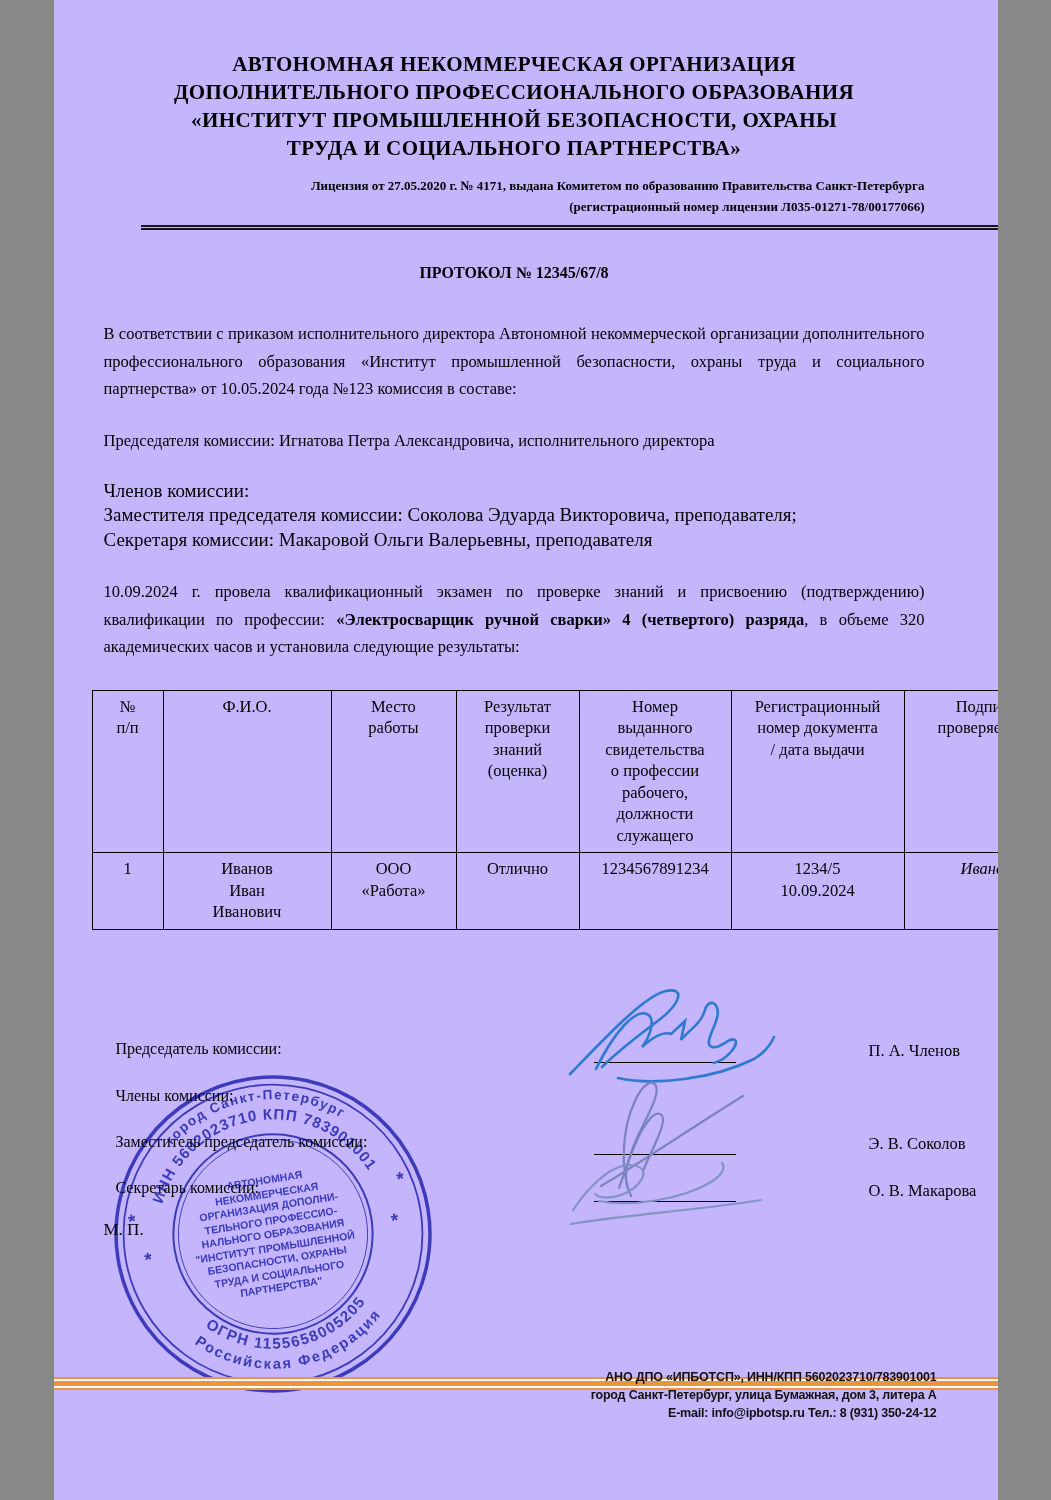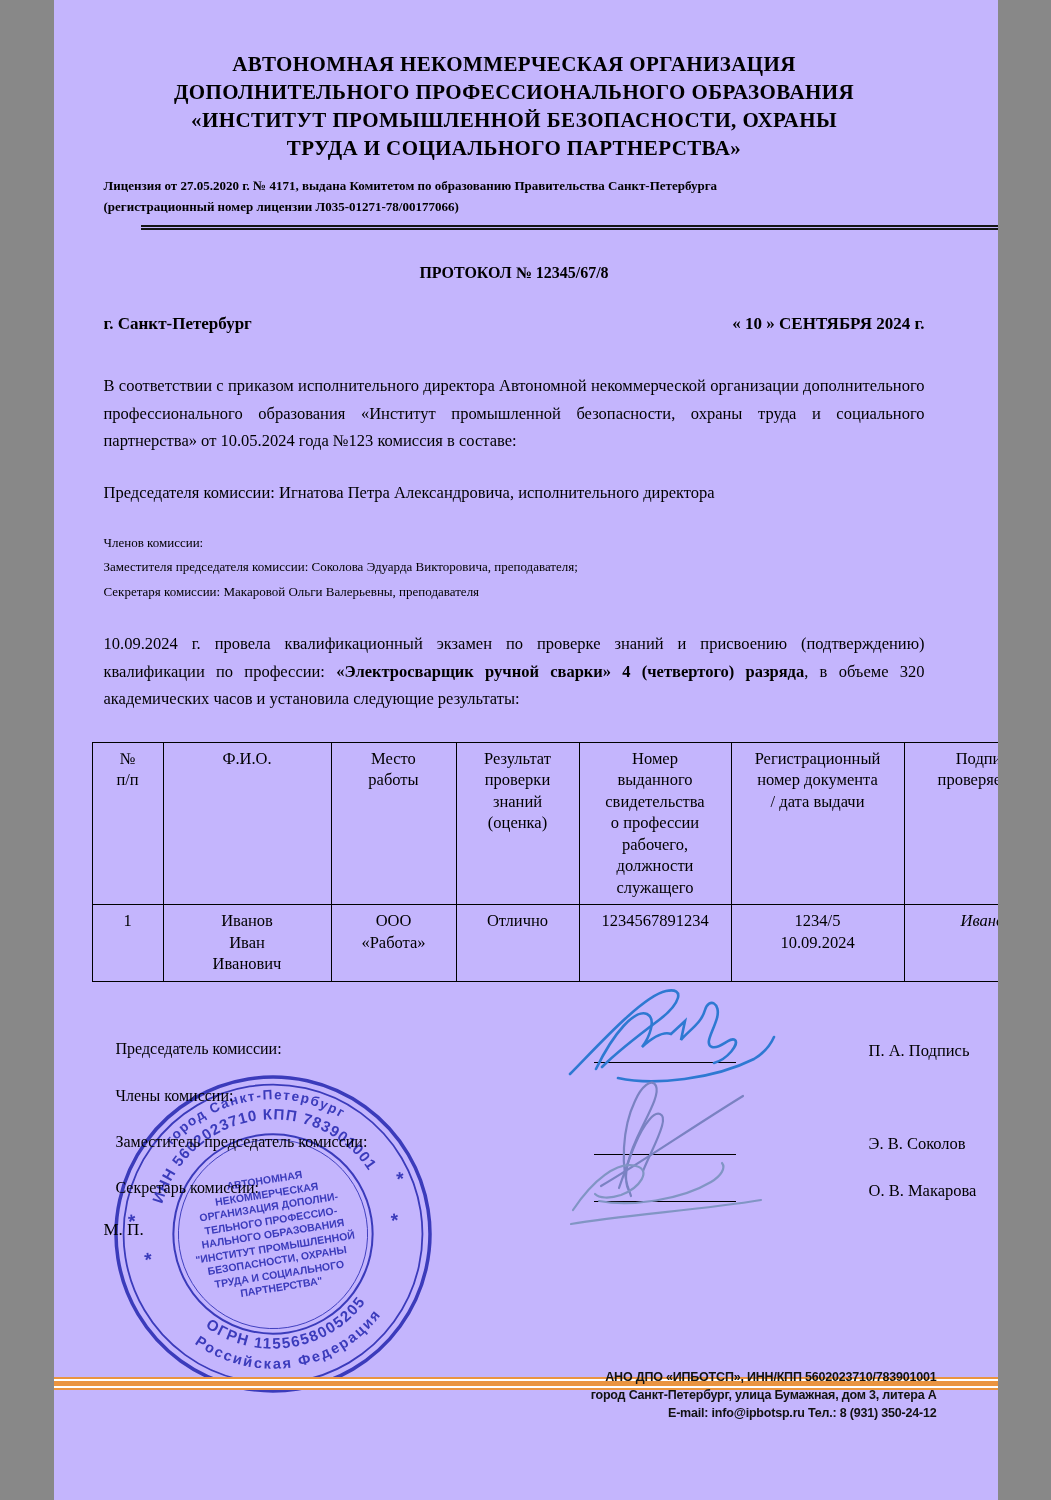--- a/index.html
+++ b/index.html
@@ -8,33 +8,33 @@
     background:#c4b5fd;color:#000;overflow:hidden;
     font-family:"Liberation Serif","DejaVu Serif",serif;
   }
   .content{padding:50px 73px 0 50px;}
   .pre{white-space:pre-line;}
   .org-title{
     font-weight:bold;font-size:21px;line-height:28px;text-align:center;
     letter-spacing:.4px;
   }
   .license{
-    margin-top:13px;font-weight:bold;font-size:13px;line-height:21px;text-align:left;
+    margin-top:13px;font-weight:bold;font-size:13px;line-height:21px;text-align:right;
   }
   .rule{
     margin-top:8px;margin-left:37px;width:916px;height:1px;
     border-top:2px solid #151515;border-bottom:2px solid #151515;
   }
   .protocol-title{margin-top:34px;text-align:center;font-weight:bold;font-size:16px;}
   .protocol-subtitle{margin-top:3px;text-align:center;font-weight:bold;font-size:17px;line-height:29px;}
   .city-date{margin-top:32px;display:flex;justify-content:space-between;font-weight:bold;font-size:17px;}
   .para{font-size:16.5px;line-height:27.5px;text-align:justify;}
   .p1{margin-top:38px;}
   .single-line{margin-top:26px;font-size:16.5px;line-height:24px;}
-  .members{margin-top:26px;font-size:13px;line-height:24.5px;}
+  .members{margin-top:26px;font-size:19px;line-height:24.5px;}
   .p-exam{margin-top:26px;}
   table.results{
     margin-top:29px;margin-left:-12px;border-collapse:collapse;table-layout:fixed;
     width:976px;
   }
   table.results th,table.results td{
     border:1.5px solid #000;font-weight:normal;font-size:16.5px;line-height:21.5px;
     padding:5px 4px 6px;text-align:center;vertical-align:top;
   }
   td.sig-cell{font-style:italic;}
@@ -78,24 +78,20 @@
     <div class="org-title pre">АВТОНОМНАЯ НЕКОММЕРЧЕСКАЯ ОРГАНИЗАЦИЯ
 ДОПОЛНИТЕЛЬНОГО ПРОФЕССИОНАЛЬНОГО ОБРАЗОВАНИЯ
 «ИНСТИТУТ ПРОМЫШЛЕННОЙ БЕЗОПАСНОСТИ, ОХРАНЫ
 ТРУДА И СОЦИАЛЬНОГО ПАРТНЕРСТВА»</div>
     <div class="license pre">Лицензия от 27.05.2020 г. № 4171, выдана Комитетом по образованию Правительства Санкт-Петербурга
 (регистрационный номер лицензии Л035-01271-78/00177066)</div>
     <div class="rule"></div>
 
     <div class="protocol-title">ПРОТОКОЛ № 12345/67/8</div>
 
-    <div class="city-date">
-      <span>г. Санкт-Петербург</span>
-      <span>« 10 » СЕНТЯБРЯ 2024 г.</span>
-    </div>
 
     <p class="para p1">В соответствии с приказом исполнительного директора Автономной некоммерческой организации дополнительного профессионального образования «Институт промышленной безопасности, охраны труда и социального партнерства» от 10.05.2024 года №123 комиссия в составе:</p>
 
     <div class="single-line">Председателя комиссии: Игнатова Петра Александровича, исполнительного директора</div>
 
     <div class="members pre">Членов комиссии:
 Заместителя председателя комиссии: Соколова Эдуарда Викторовича, преподавателя;
 Секретаря комиссии: Макаровой Ольги Валерьевны, преподавателя</div>
 
     <p class="para p-exam"><span>10.09.2024 г. провела квалификационный экзамен по проверке знаний и присвоению (подтверждению) квалификации по профессии: </span><b>«Электросварщик ручной сварки» 4 (четвертого) разряда</b><span>, в объеме 320 академических часов и установила следующие результаты:</span></p>
@@ -148,21 +144,21 @@
           <td class="pre">1234/5
 10.09.2024</td>
           <td class="sig-cell">Иванов</td>
         </tr>
       </tbody>
     </table>
   </div>
 
   <div class="abs sig-label" style="left:62px;top:1040px;">Председатель комиссии:</div>
   <div class="abs sig-line" style="top:1062px;"></div>
-  <div class="abs sig-name" style="left:815px;top:1041px;">П. А. Подпись</div>
+  <div class="abs sig-name" style="left:815px;top:1041px;">П. А. Членов</div>
 
   <div class="abs sig-label" style="left:62px;top:1087px;">Члены комиссии:</div>
 
   <div class="abs sig-label" style="left:62px;top:1133px;">Заместитель председатель комиссии:</div>
   <div class="abs sig-line" style="top:1154px;"></div>
   <div class="abs sig-name" style="left:815px;top:1134px;">Э. В. Соколов</div>
 
   <div class="abs sig-label" style="left:62px;top:1179px;">Секретарь комиссии:</div>
   <div class="abs sig-line" style="top:1201px;"></div>
   <div class="abs sig-name" style="left:815px;top:1181px;">О. В. Макарова</div>

